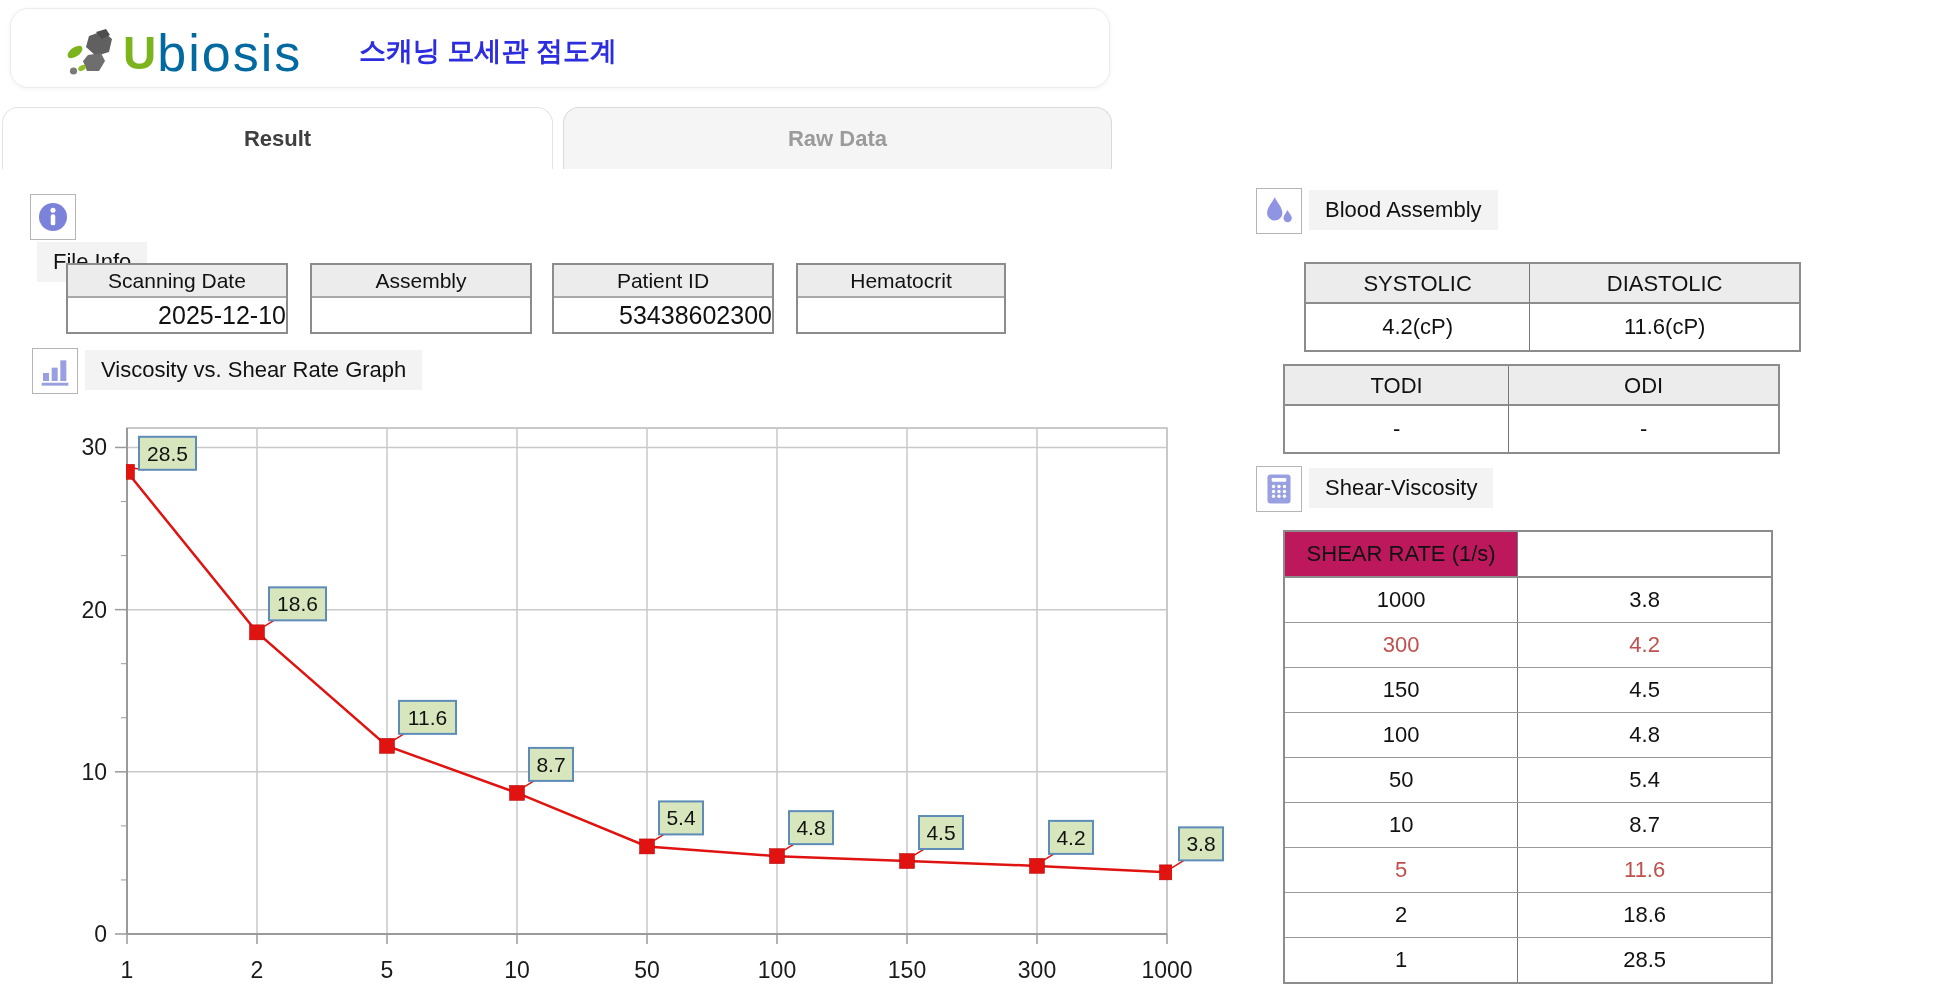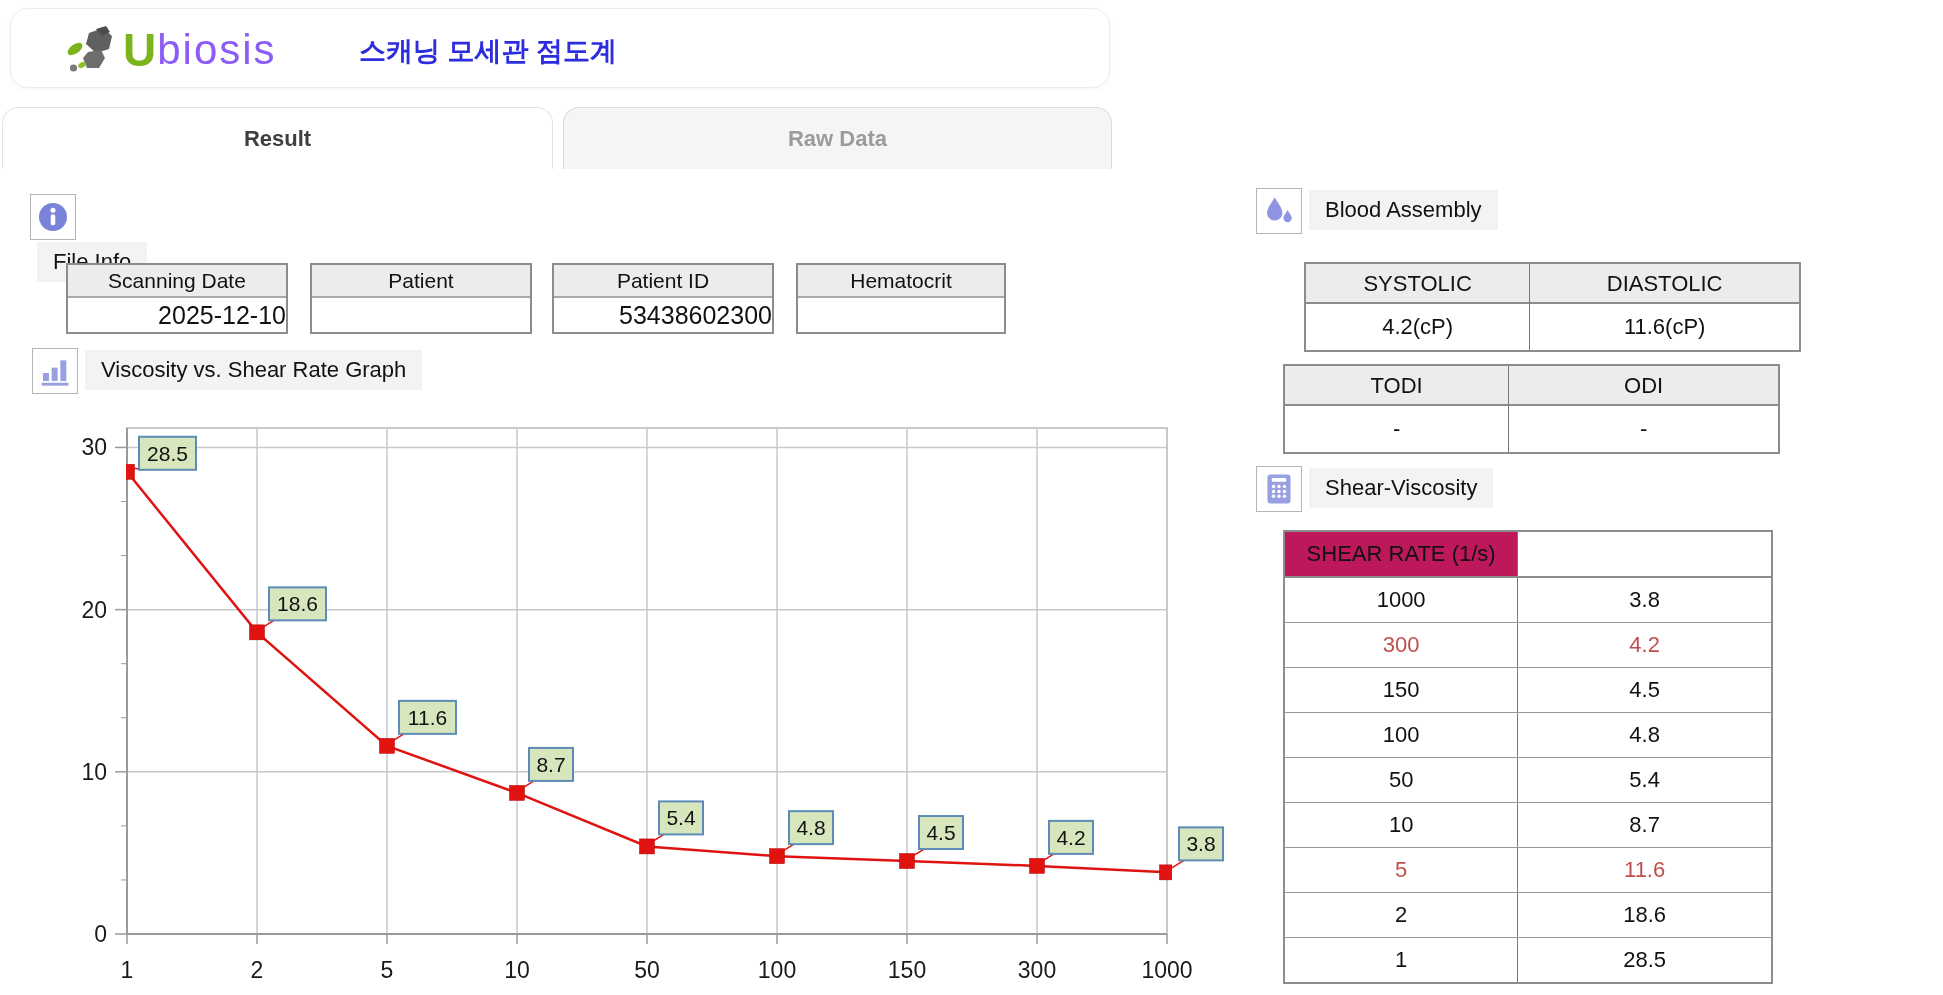--- a/index.html
+++ b/index.html
@@ -5,21 +5,21 @@
   html,body{margin:0;padding:0;background:#fff;}
   .page{position:relative;width:1943px;height:995px;background:#ffffff;overflow:hidden;
         font-family:"Liberation Sans",sans-serif;color:#1a1a1a;}
 
   
   .header-bar{position:absolute;left:10px;top:8px;width:1098px;height:78px;background:#fff;
               border:1px solid #ececec;border-radius:18px;box-shadow:0 1px 4px rgba(0,0,0,.05);}
   .logo{position:absolute;left:52px;top:14px;display:flex;align-items:center;}
   .logo svg{width:56px;height:50px;margin-right:4px;}
   .logo-u{font-size:46px;font-weight:bold;color:#7cb41e;letter-spacing:1px;}
-  .logo-rest{font-size:42px;color:#8b5cf6;letter-spacing:2px;text-align:center;}
+  .logo-rest{font-size:52px;color:#0369a1;letter-spacing:2px;text-align:center;}
   .app-title{position:absolute;left:348px;top:24px;font-size:27px;font-weight:bold;color:#2d2de0;}
 
   
   .tab{position:absolute;top:107px;height:62px;text-align:center;font-size:22px;font-weight:bold;
        line-height:62px;border-radius:16px 16px 0 0;box-sizing:border-box;cursor:pointer;}
   .tab-result{left:2px;width:551px;background:#fff;border:1px solid #e3e3e3;border-bottom:none;color:#3f3f3f;}
   .tab-raw{left:563px;width:549px;background:#f5f5f6;border:1px solid #dadada;border-bottom:none;color:#9b9b9b;}
 
   
   .sec{position:absolute;display:flex;align-items:flex-start;}
@@ -95,21 +95,21 @@
       </svg>
     </span>
     <span class="sec-label">File Info</span>
   </div>
 
   <div class="mini-table" style="left:66px;">
     <div class="mini-th">Scanning Date</div>
     <div class="mini-td">2025-12-10</div>
   </div>
   <div class="mini-table" style="left:310px;">
-    <div class="mini-th">Patient</div>
+    <div class="mini-th">Assembly</div>
     <div class="mini-td"></div>
   </div>
   <div class="mini-table" style="left:552px;">
     <div class="mini-th">Patient ID</div>
     <div class="mini-td">53438602300</div>
   </div>
   <div class="mini-table" style="left:796px;width:210px;">
     <div class="mini-th">Hematocrit</div>
     <div class="mini-td"></div>
   </div>

